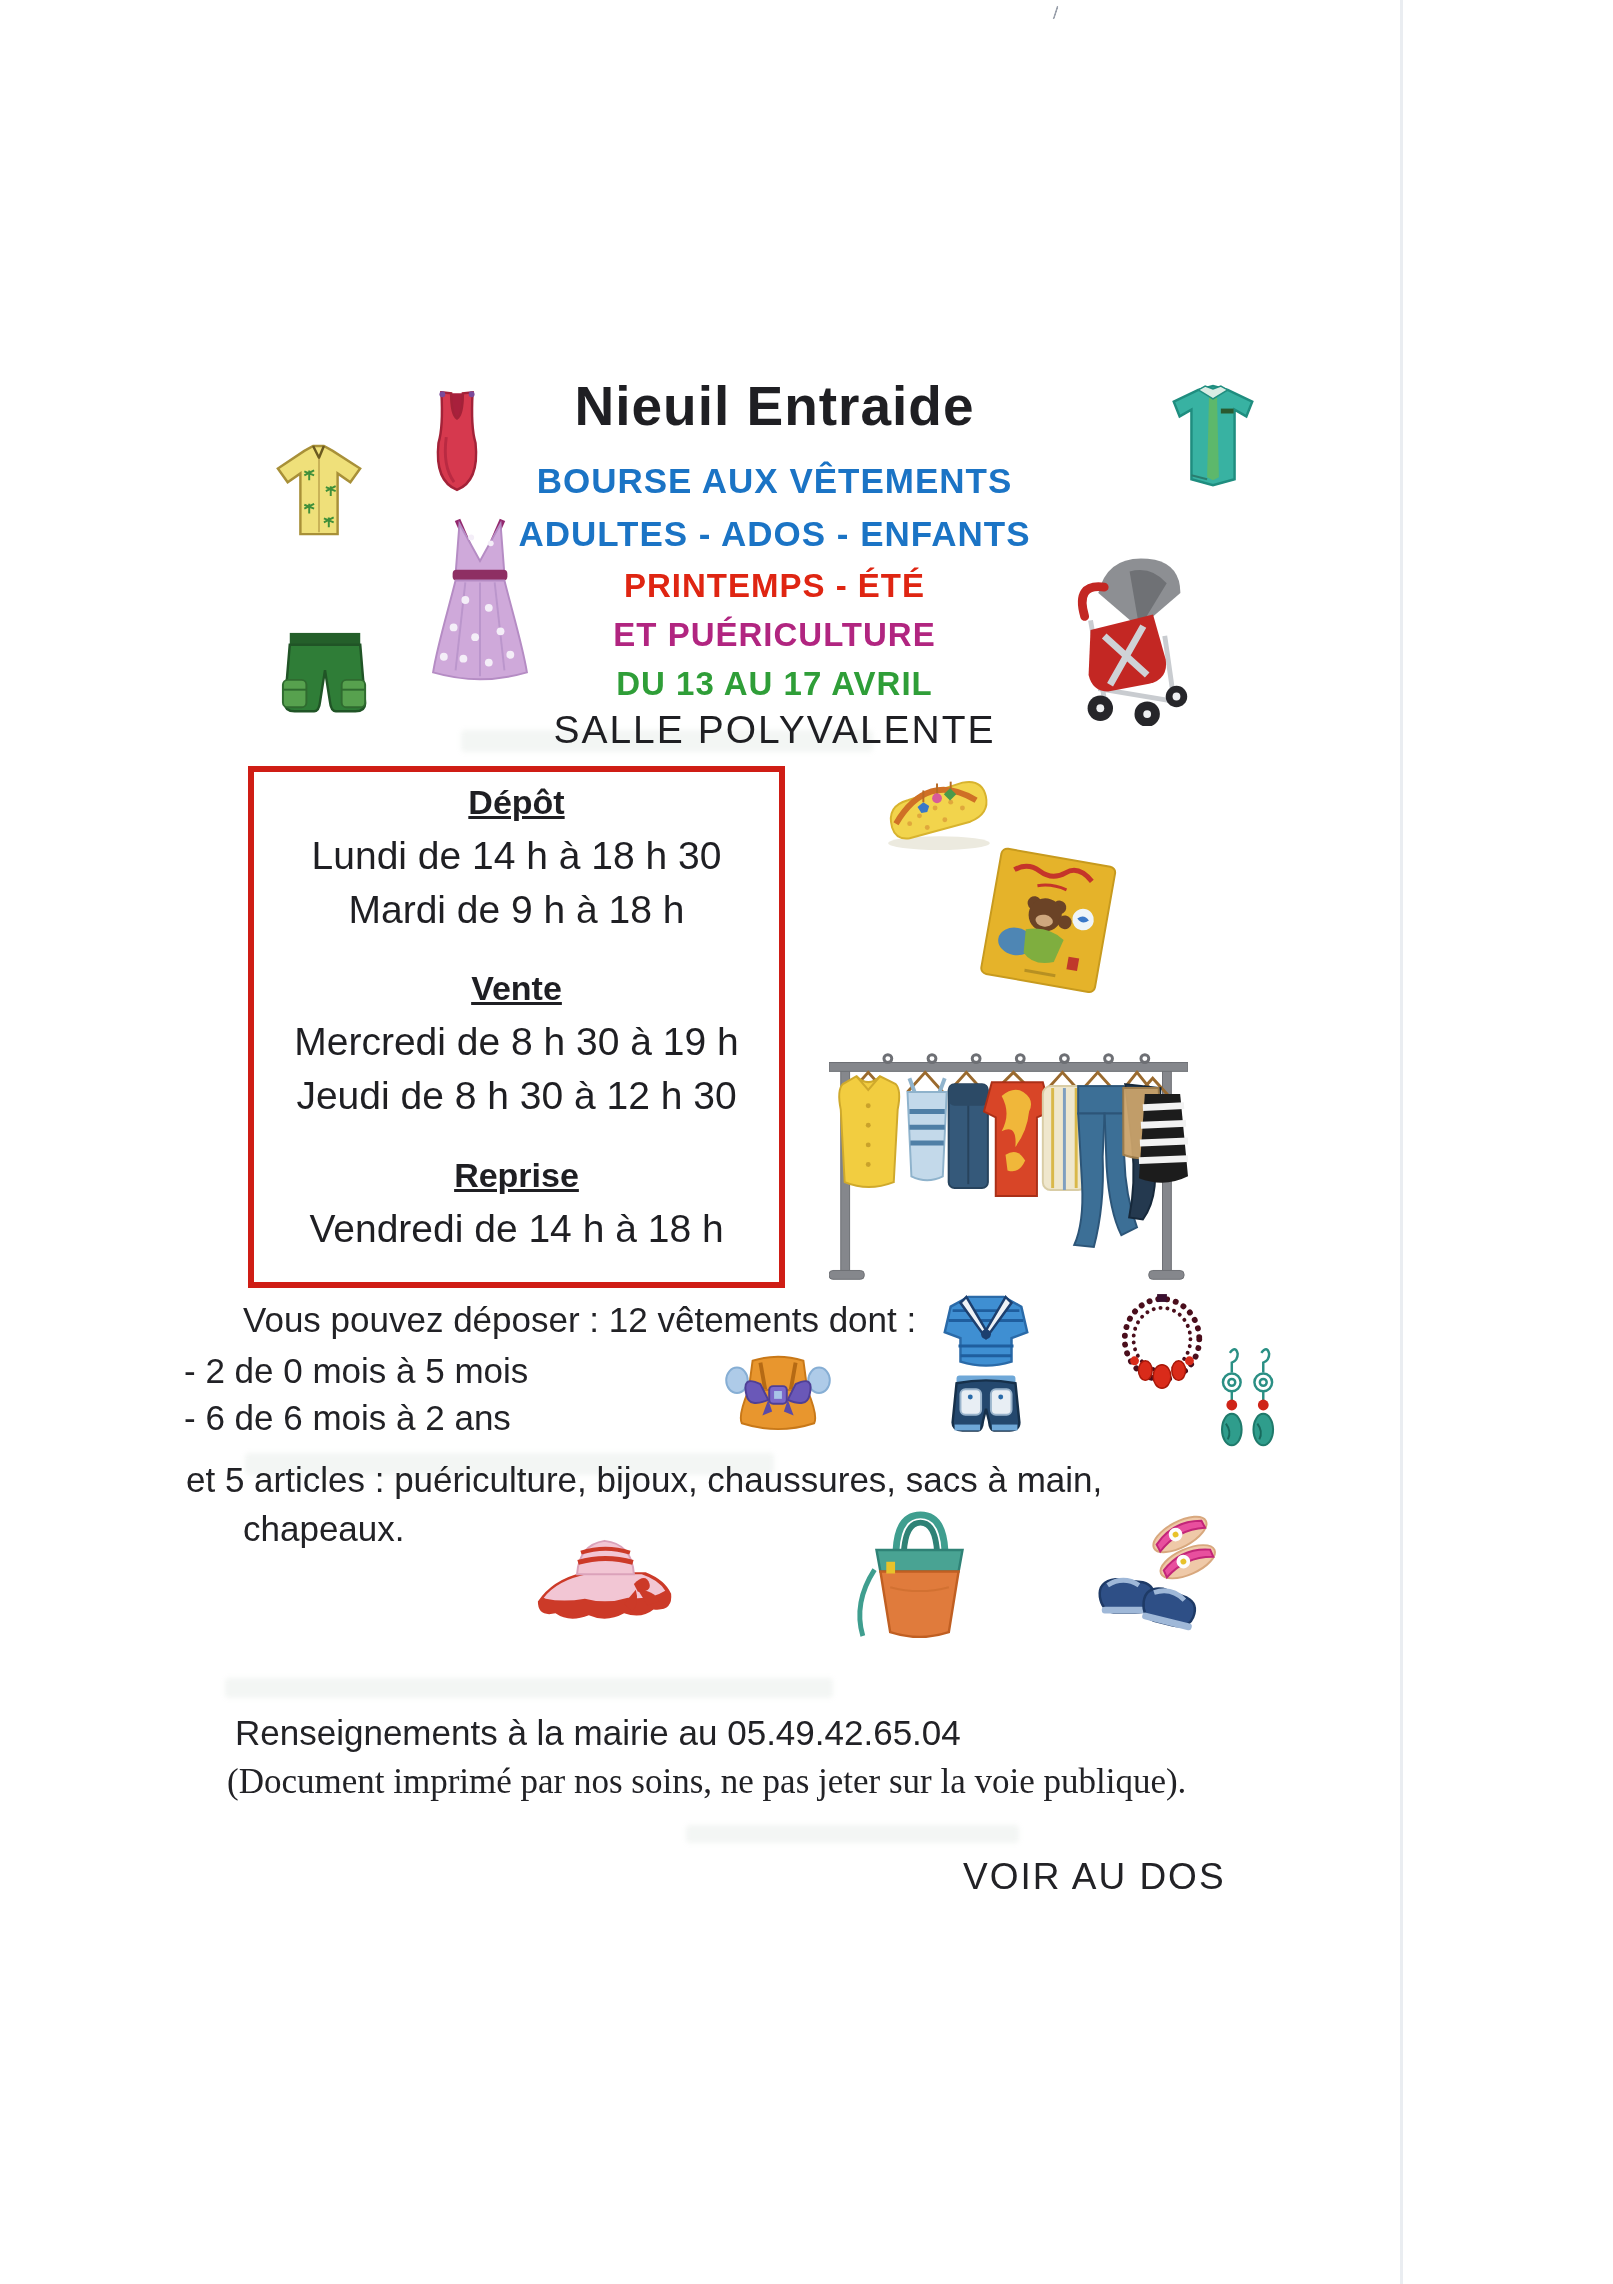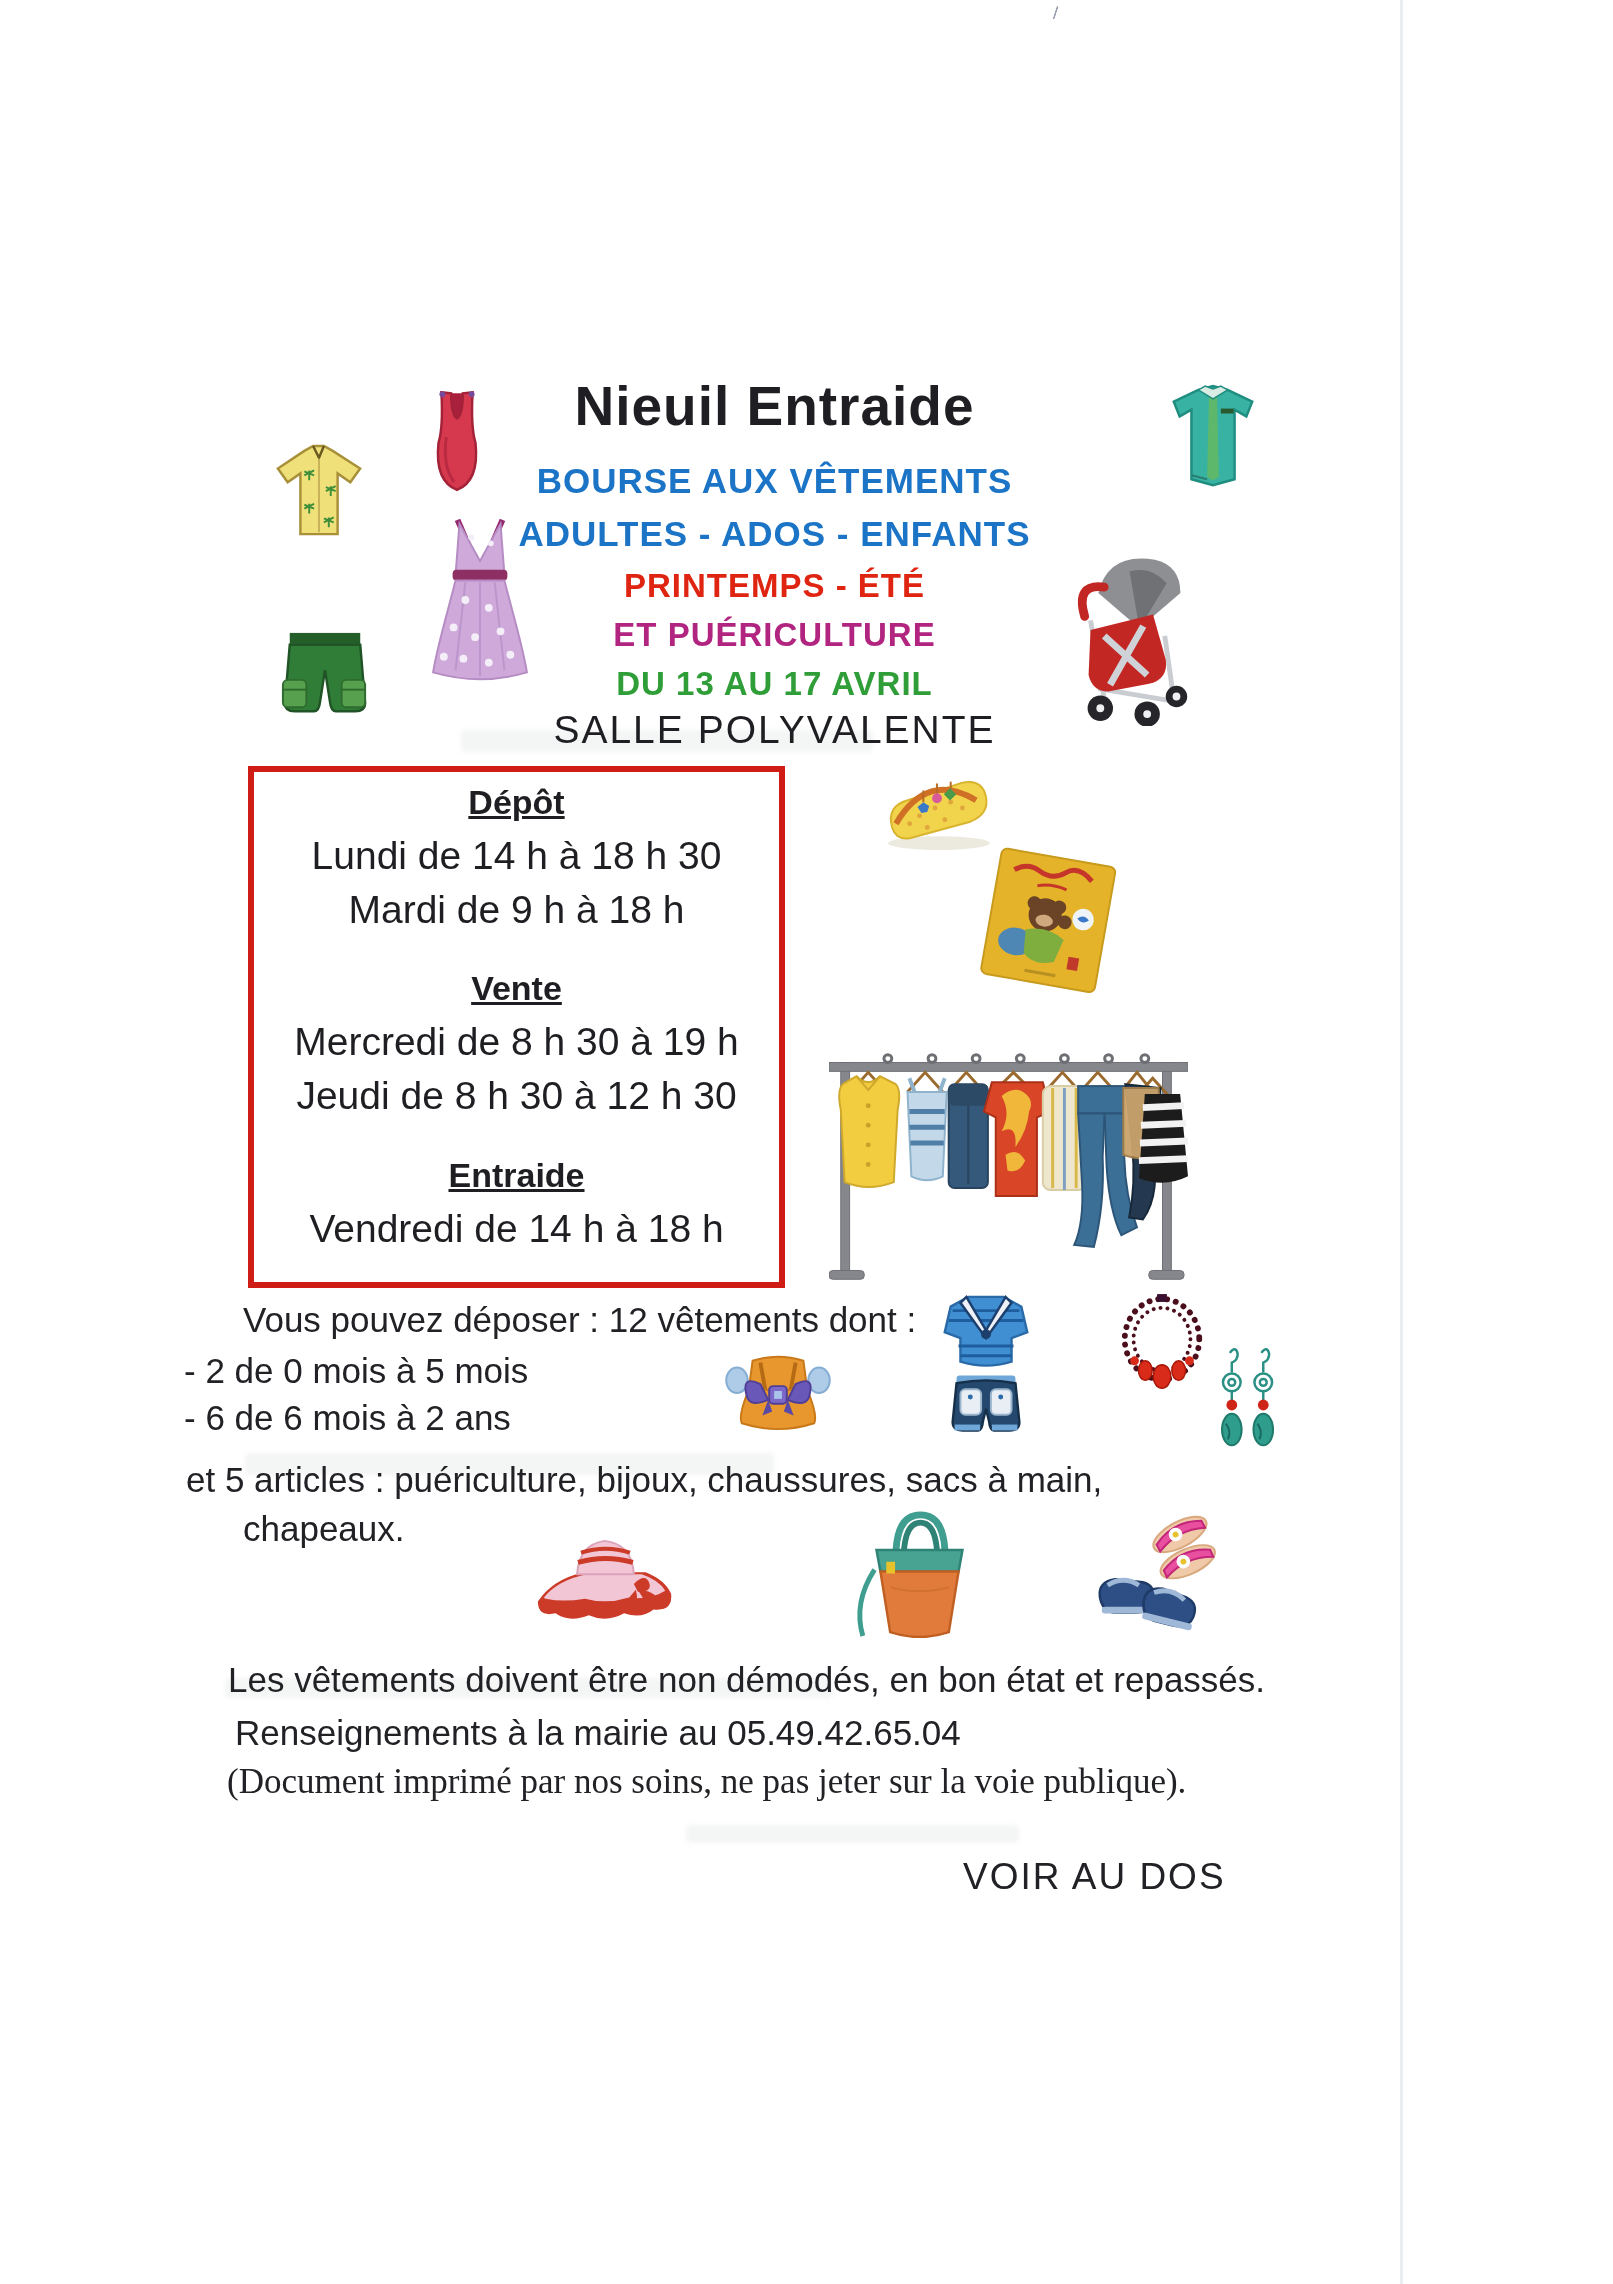--- a/index.html
+++ b/index.html
@@ -61,32 +61,31 @@
       <div class="sg-head">Dépôt</div>
       <div class="sg-line">Lundi de 14 h à 18 h 30</div>
       <div class="sg-line">Mardi de 9 h à 18 h</div>
     </div>
     <div class="sg">
       <div class="sg-head">Vente</div>
       <div class="sg-line">Mercredi de 8 h 30 à 19 h</div>
       <div class="sg-line">Jeudi de 8 h 30 à 12 h 30</div>
     </div>
     <div class="sg">
-      <div class="sg-head">Entraide</div>
+      <div class="sg-head">Reprise</div>
       <div class="sg-line">Vendredi de 14 h à 18 h</div>
     </div>
   </div>
 
   <div class="body-line" style="left:243px;top:1300px;">Vous pouvez déposer : 12 vêtements dont :</div>
   <div class="body-line" style="left:184px;top:1351px;">- 2 de 0 mois à 5 mois</div>
   <div class="body-line" style="left:184px;top:1398px;">- 6 de 6 mois à 2 ans</div>
   <div class="body-line" style="left:186px;top:1460px;">et 5 articles : puériculture, bijoux, chaussures, sacs à main,</div>
   <div class="body-line" style="left:243px;top:1509px;">chapeaux.</div>
 
-  <div class="body-line" style="left:228px;top:1660px;">Les vêtements doivent être non démodés, en bon état et repassés.</div>
   <div class="body-line" style="left:235px;top:1713px;">Renseignements à la mairie au 05.49.42.65.04</div>
   <div class="body-line" style="left:227px;top:1762px;font-family:Liberation Serif, serif;">(Document imprimé par nos soins, ne pas jeter sur la voie publique).</div>
   <div class="body-line" style="left:963px;top:1856px;font-size:37px;letter-spacing:2px;">VOIR AU DOS</div>
 
   <div class="abs" style="left:272px;top:443px;">
     <svg width="94" height="100" viewBox="0 0 96 102">
       <path d="M33,8 L42,3 H53 L62,8 L90,26 L80,40 L67,31 V93 H29 V31 L16,40 L6,26 Z" fill="#efe07a" stroke="#a89038" stroke-width="2.5"></path>
       <path d="M42,3 L48,15 L53,3" fill="none" stroke="#6b5a20" stroke-width="2.5"></path>
       <line x1="48" y1="16" x2="48" y2="91" stroke="#c8b258" stroke-width="2"></line>
       <g stroke="#3f8f3a" stroke-width="2">

